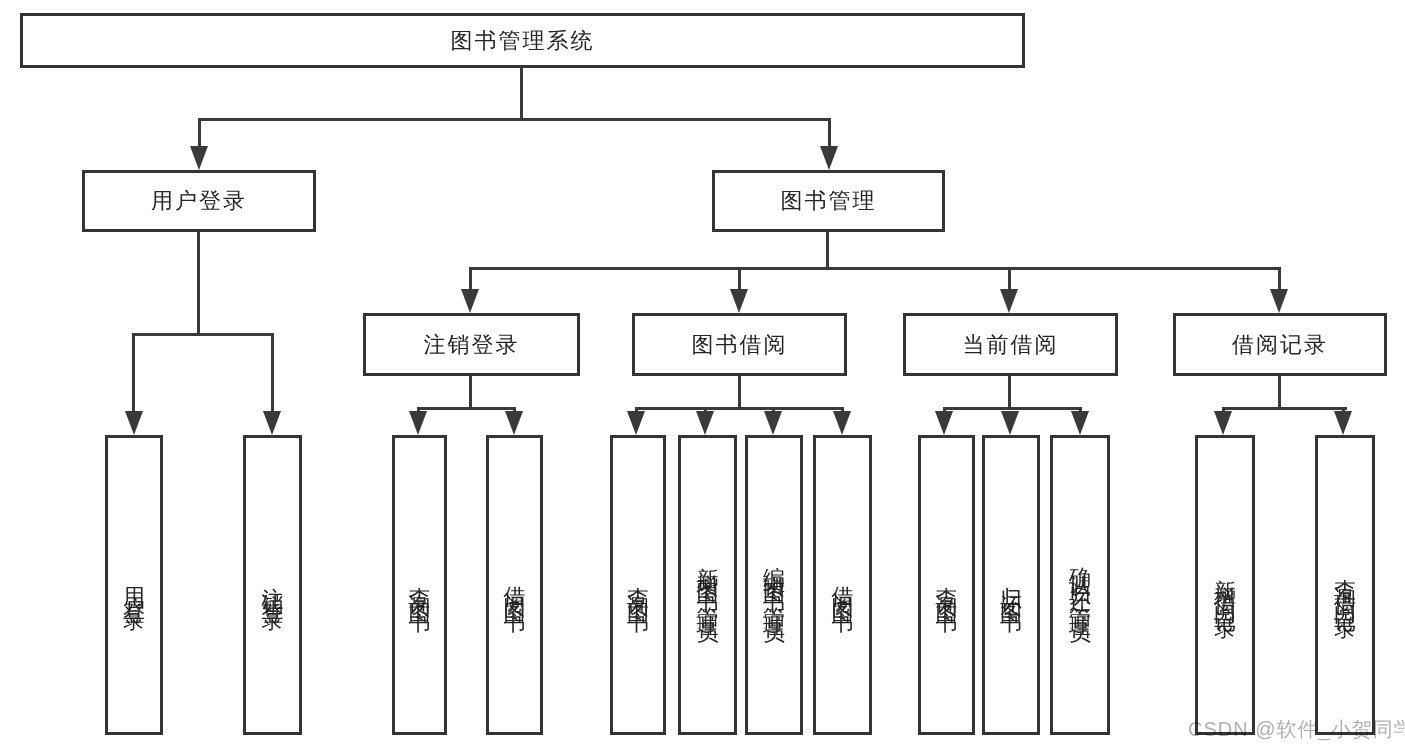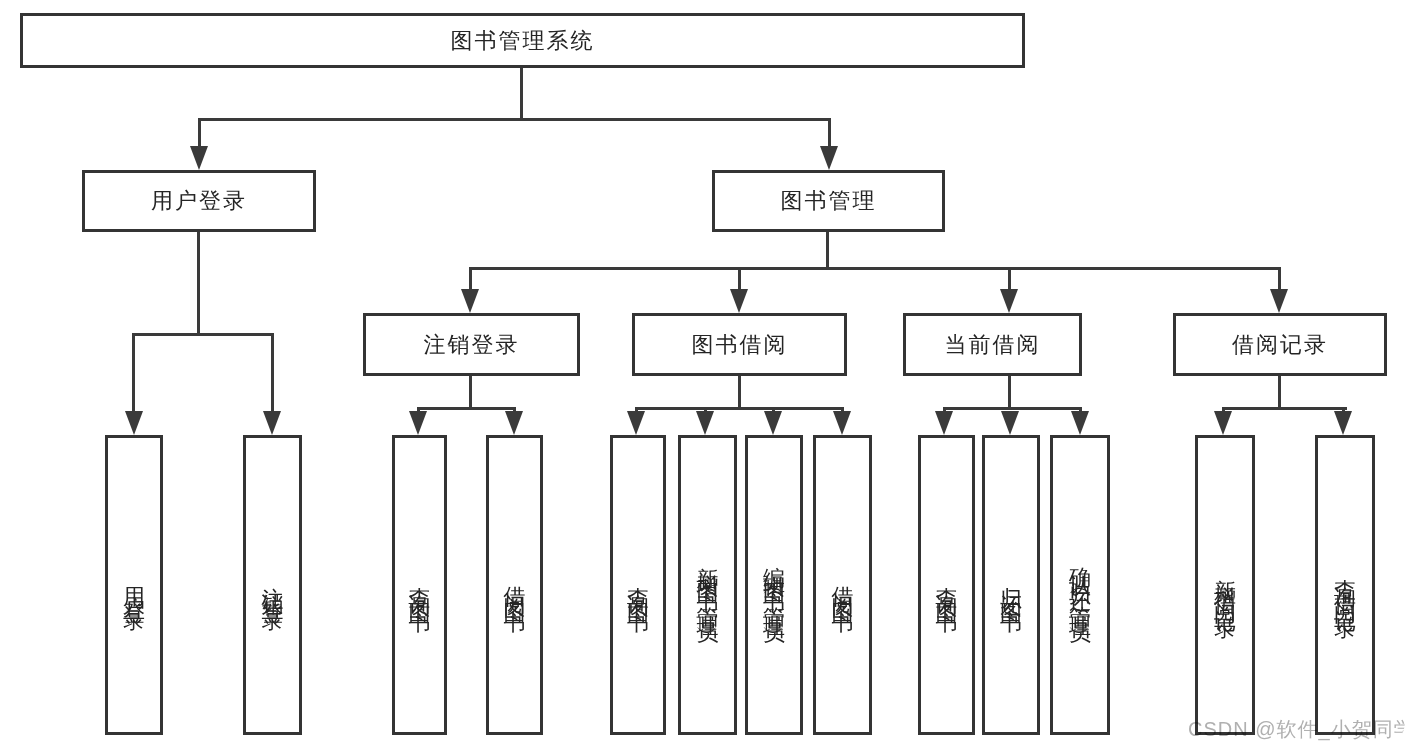--- a/index.html
+++ b/index.html
@@ -81,21 +81,21 @@
   <div class="hbox" style="left:712px; top:170px; width:233px; height:62px;">
     <span>图书管理</span>
   </div>
 
   <div class="hbox" style="left:363px; top:313px; width:217px; height:63px;">
     <span>注销登录</span>
   </div>
   <div class="hbox" style="left:632px; top:313px; width:215px; height:63px;">
     <span>图书借阅</span>
   </div>
-  <div class="hbox" style="left:903px; top:313px; width:179px; height:63px;">
+  <div class="hbox" style="left:903px; top:313px; width:215px; height:63px;">
     <span>当前借阅</span>
   </div>
   <div class="hbox" style="left:1173px; top:313px; width:214px; height:63px;">
     <span>借阅记录</span>
   </div>
 
   <div class="vbox" style="left:105px; top:435px; width:58px; height:300px;">
     <span>用户登录</span>
   </div>
   <div class="vbox" style="left:243px; top:435px; width:59px; height:300px;">

